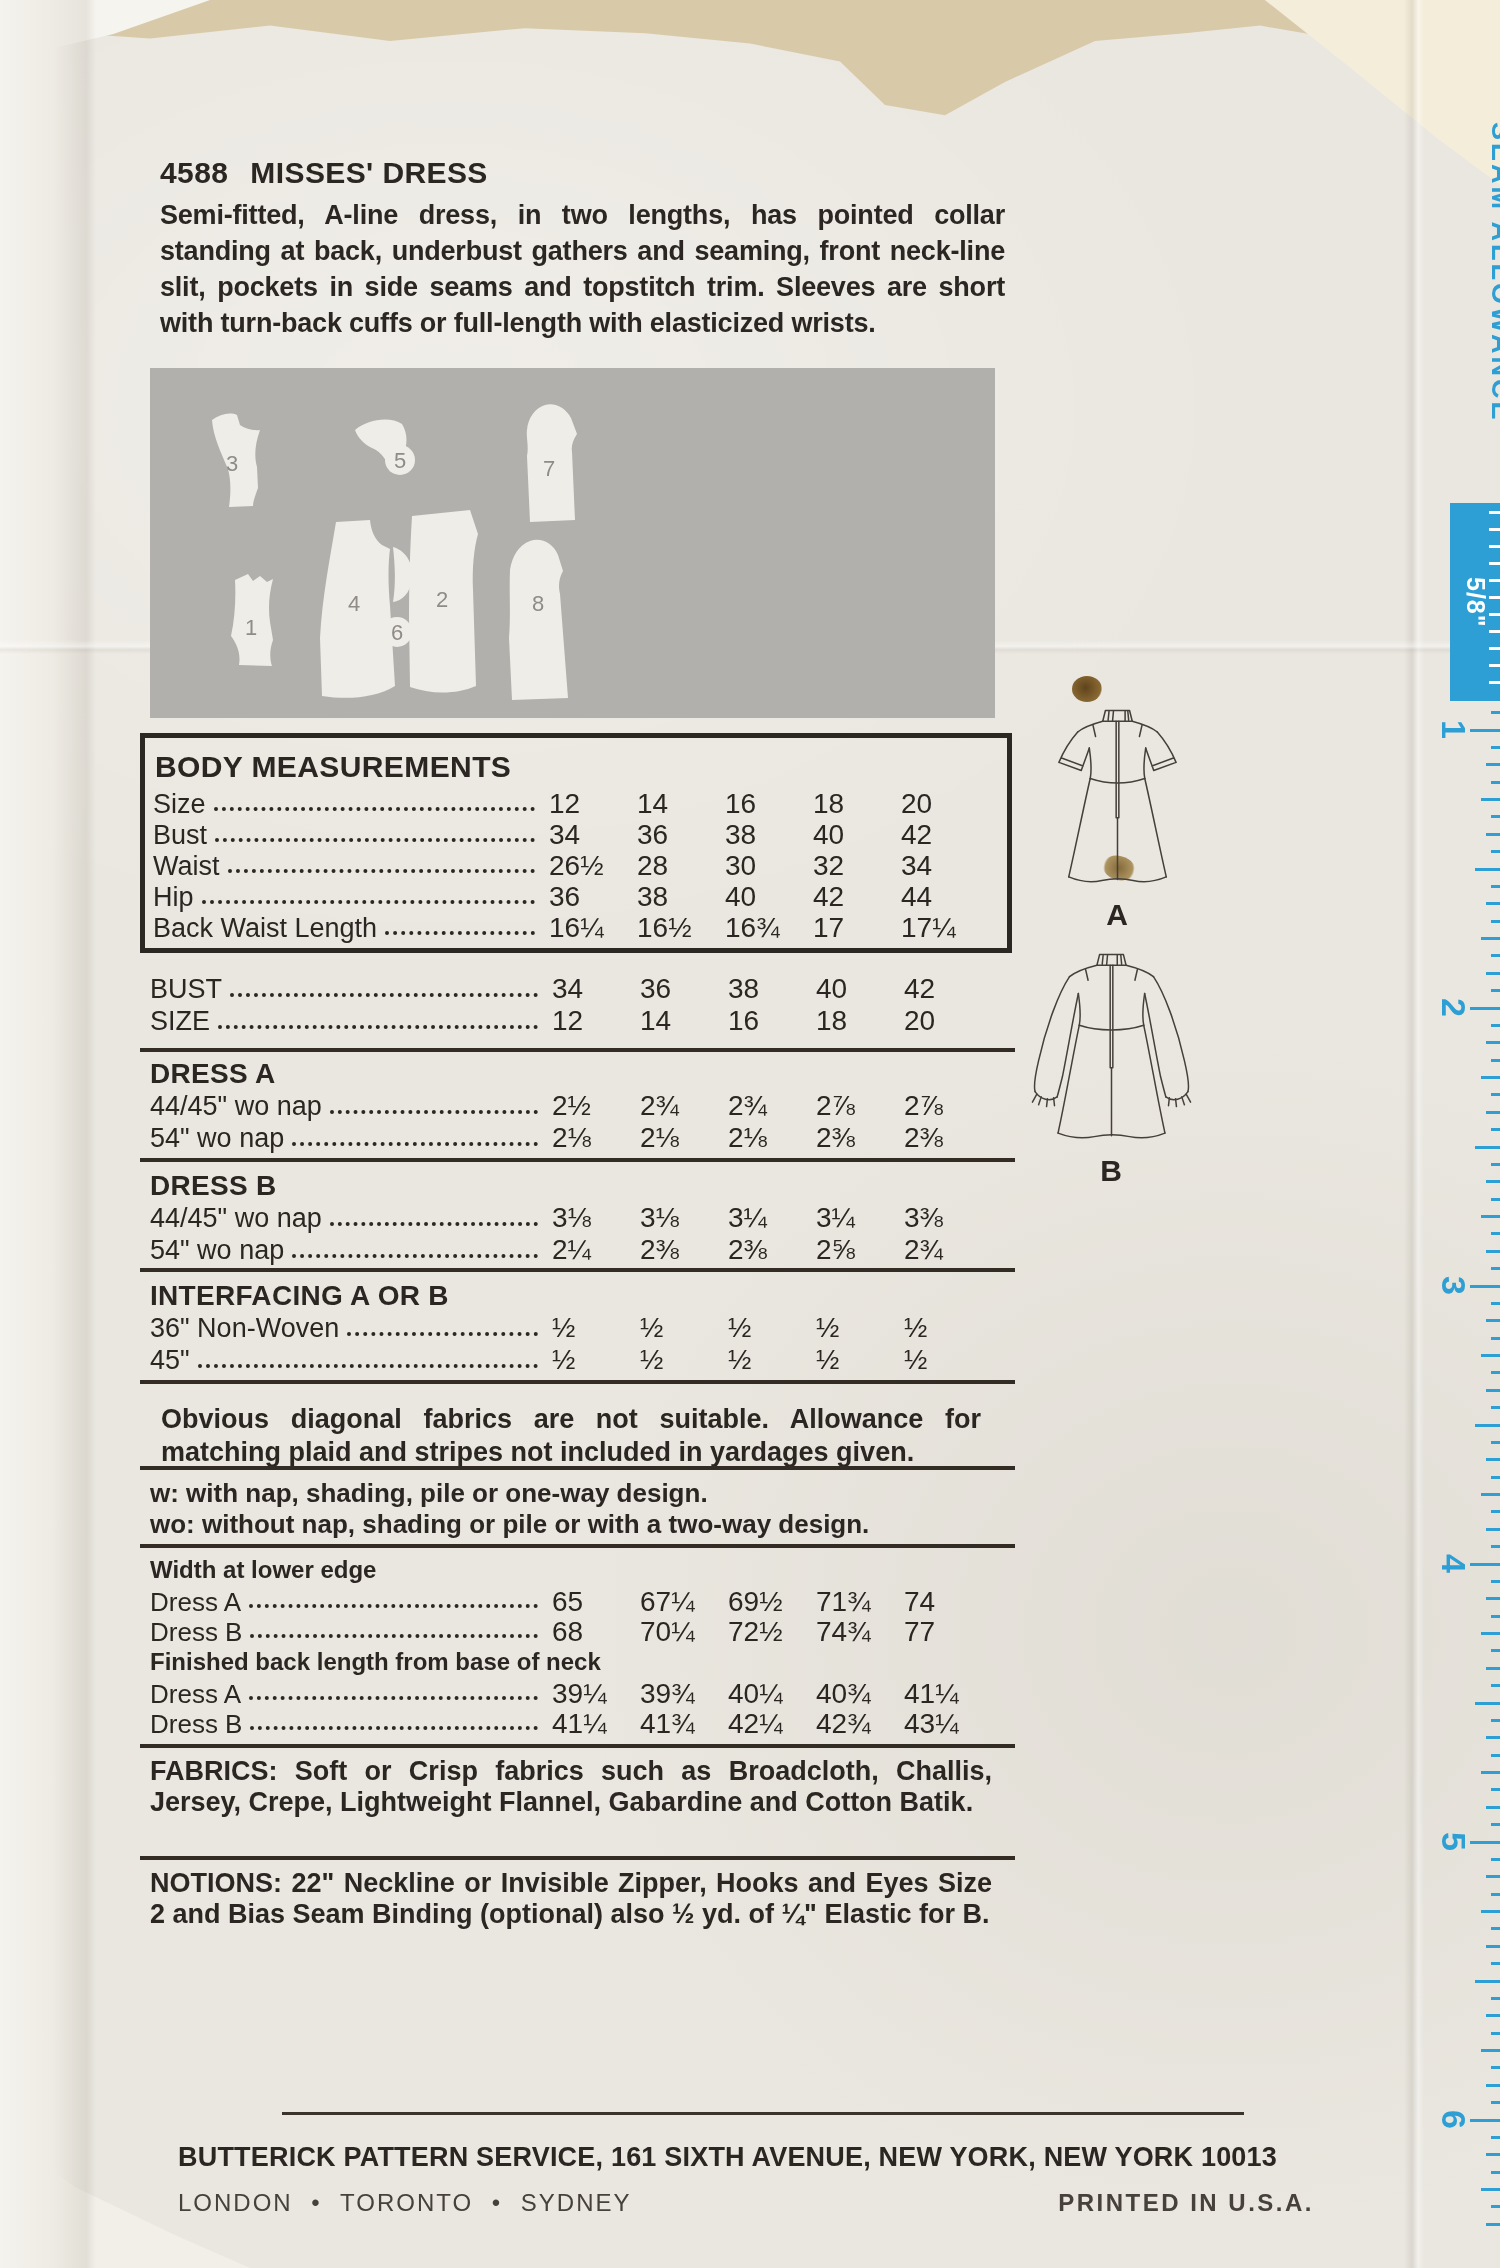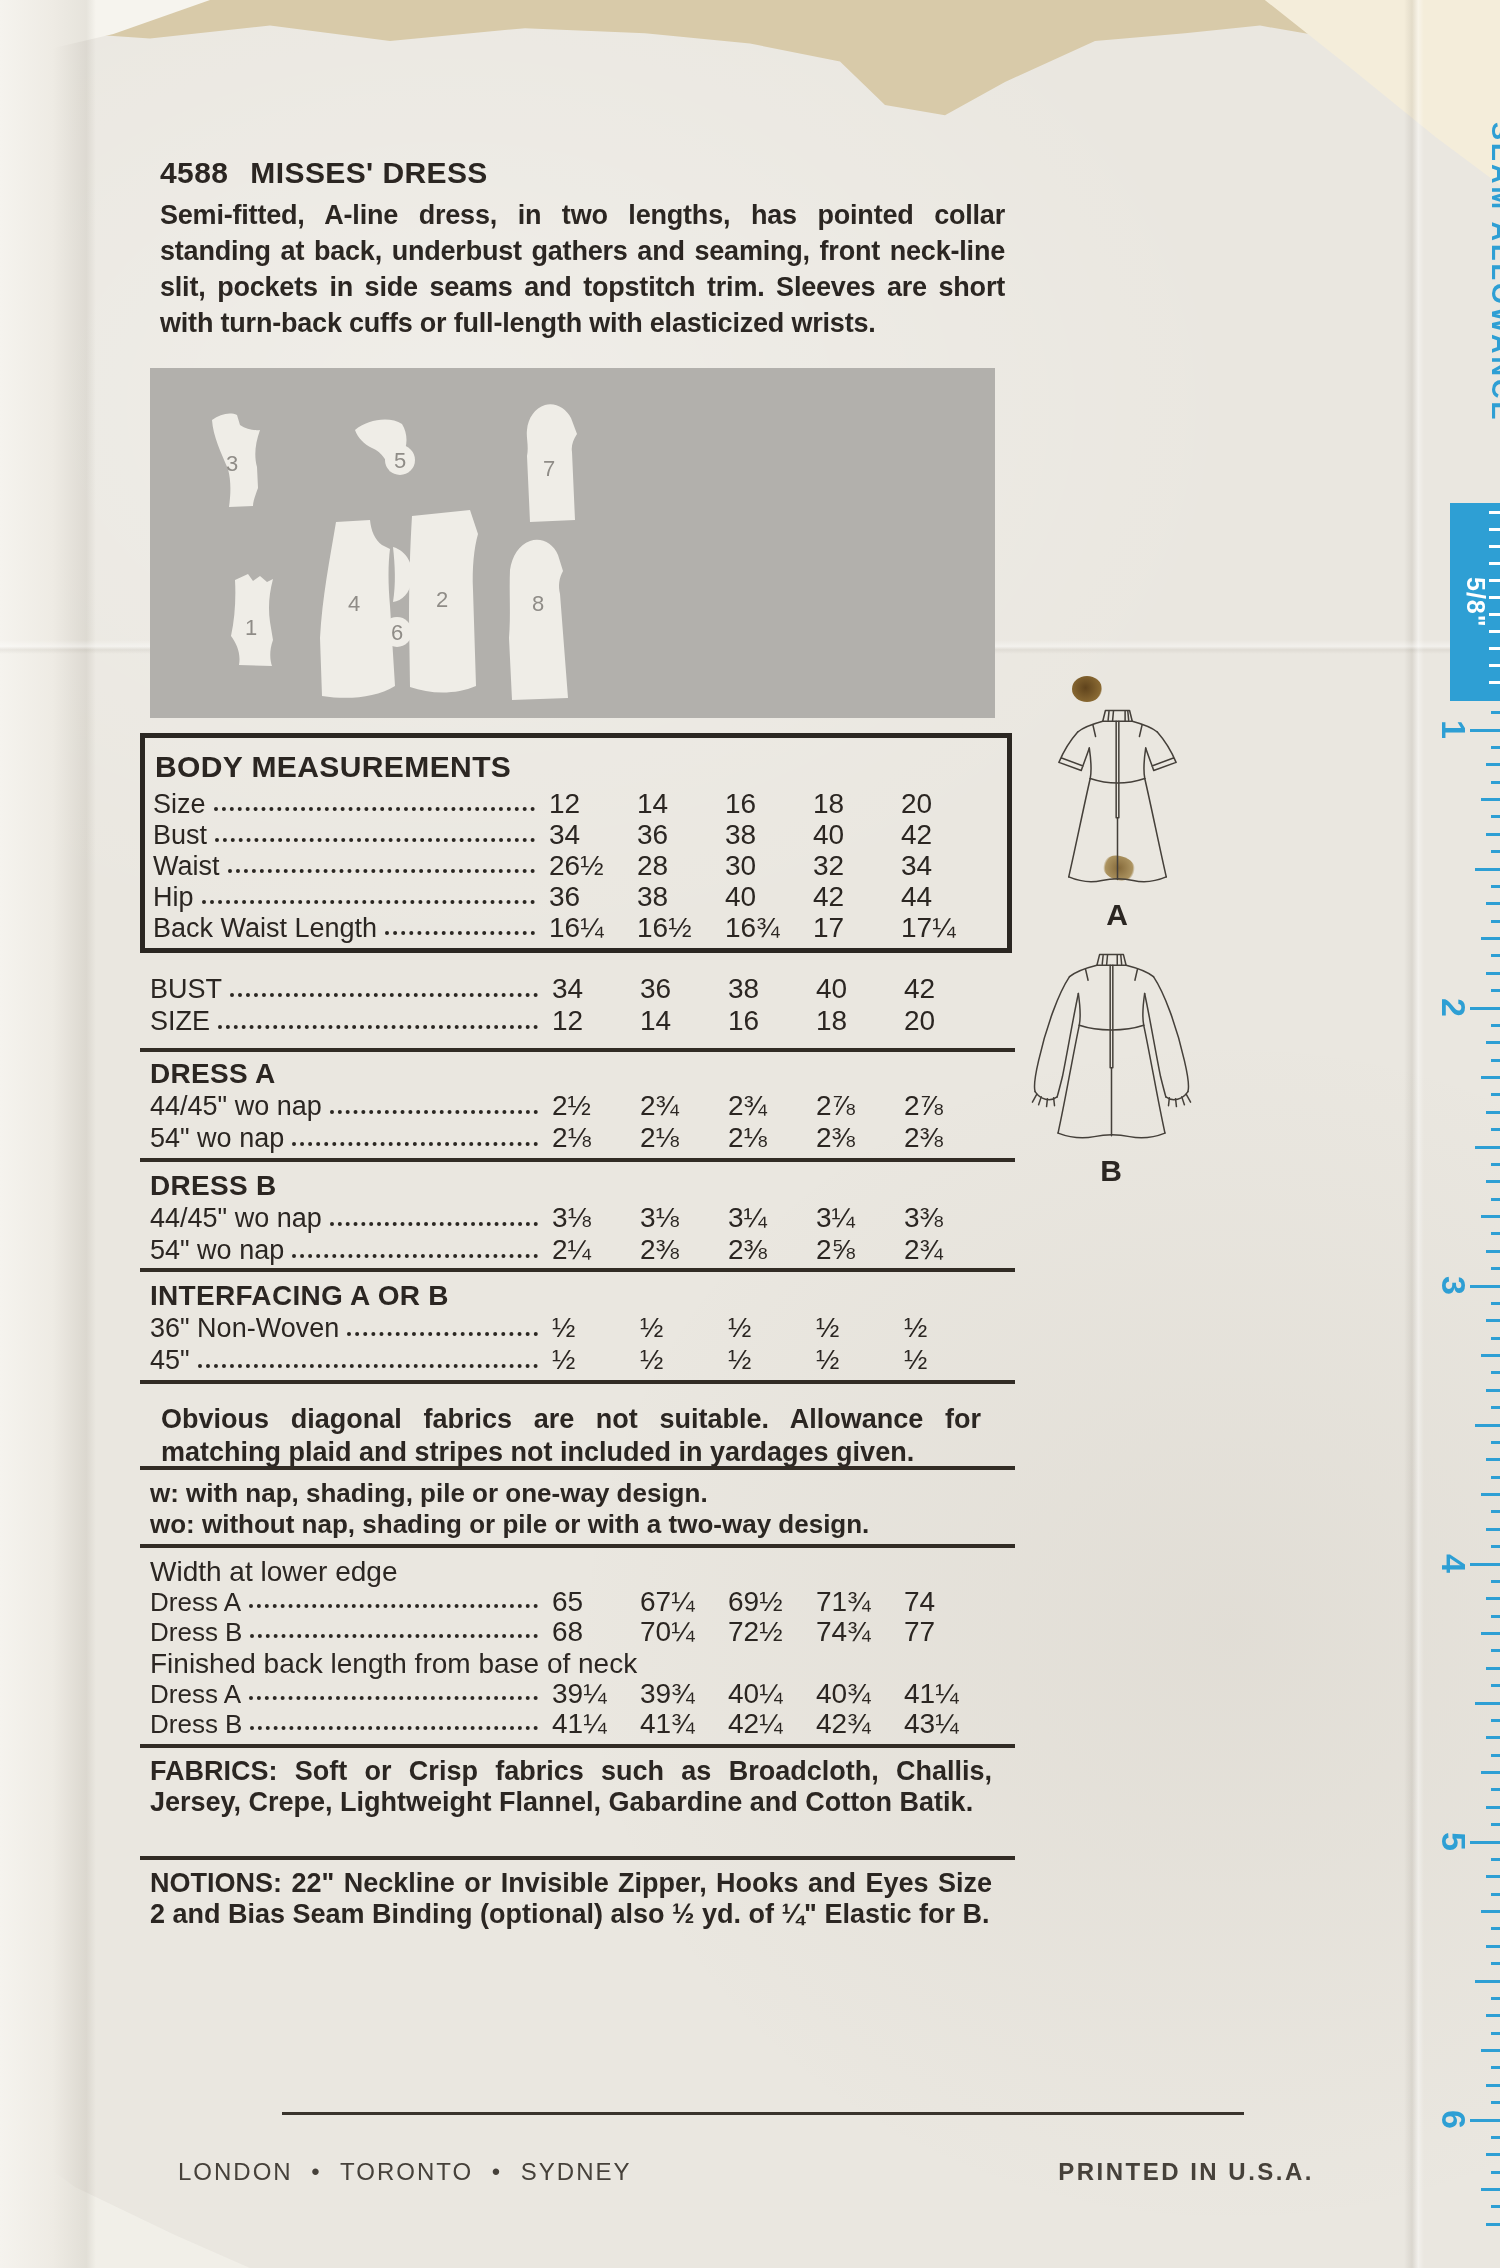--- a/index.html
+++ b/index.html
@@ -54,21 +54,21 @@
   .vals{display:flex;flex:none;width:440px;}
   .tval{width:88px;font-size:28px;}
   .sec{position:absolute;left:140px;width:852px;padding-left:10px;box-sizing:border-box;}
   .sec-title{font-size:28px;font-weight:800;letter-spacing:.3px;height:32px;}
   .sec .trow{height:32px;}
   .hr{position:absolute;left:140px;width:875px;height:4px;background:#322c25;}
   .note{font-size:27px;line-height:33px;font-weight:700;text-align:justify;margin:11px;}
   .wnote{font-size:26px;line-height:31px;font-weight:600;margin:0;}
   .para{font-size:27px;line-height:31px;font-weight:600;text-align:justify;margin:0;}
   .para b{font-weight:800;}
-  .sub-title{font-size:28px;font-weight:400;height:30px;}
+  .sub-title{font-size:24px;font-weight:700;height:30px;}
   .sub .trow{height:30px;font-size:26px;}
   
   .footer-line{position:absolute;left:282px;top:2112px;width:962px;height:3px;background:#3a342d;}
   .footer{position:absolute;left:178px;top:2142px;width:1136px;}
   .f1{font-size:27px;font-weight:800;letter-spacing:.2px;white-space:nowrap;}
   .f2{display:flex;justify-content:space-between;margin-top:16px;font-size:24px;color:#46413a;}
   .cities{font-weight:500;letter-spacing:2px;word-spacing:10px;}
   .printed{font-weight:600;letter-spacing:2.5px;}
   
   .ruler{position:absolute;top:0;right:0;bottom:0;width:80px;}
@@ -422,20 +422,21 @@
     <p class="para"><b>FABRICS:</b> <span>Soft or Crisp fabrics such as Broadcloth, Challis, Jersey, Crepe, Lightweight Flannel, Gabardine and Cotton Batik.</span></p>
   </div>
   <div class="hr" style="top:1856px"></div>
 
   <div class="sec" style="top:1868px">
     <p class="para"><b>NOTIONS:</b> <span>22" Neckline or Invisible Zipper, Hooks and Eyes Size 2 and Bias Seam Binding (optional) also ½ yd. of ¼" Elastic for B.</span></p>
   </div>
 
   <div class="footer-line"></div>
   <div class="footer">
+    <div class="f1">BUTTERICK PATTERN SERVICE, 161 SIXTH AVENUE, NEW YORK, NEW YORK 10013</div>
     <div class="f2">
       <span class="cities">LONDON • TORONTO • SYDNEY</span>
       <span class="printed">PRINTED IN U.S.A.</span>
     </div>
   </div>
 
   <div class="ruler">
     <div class="seam-label">SEAM ALLOWANCE</div>
     <div class="r58-box">
       <span class="r58-text">5/8"</span>

